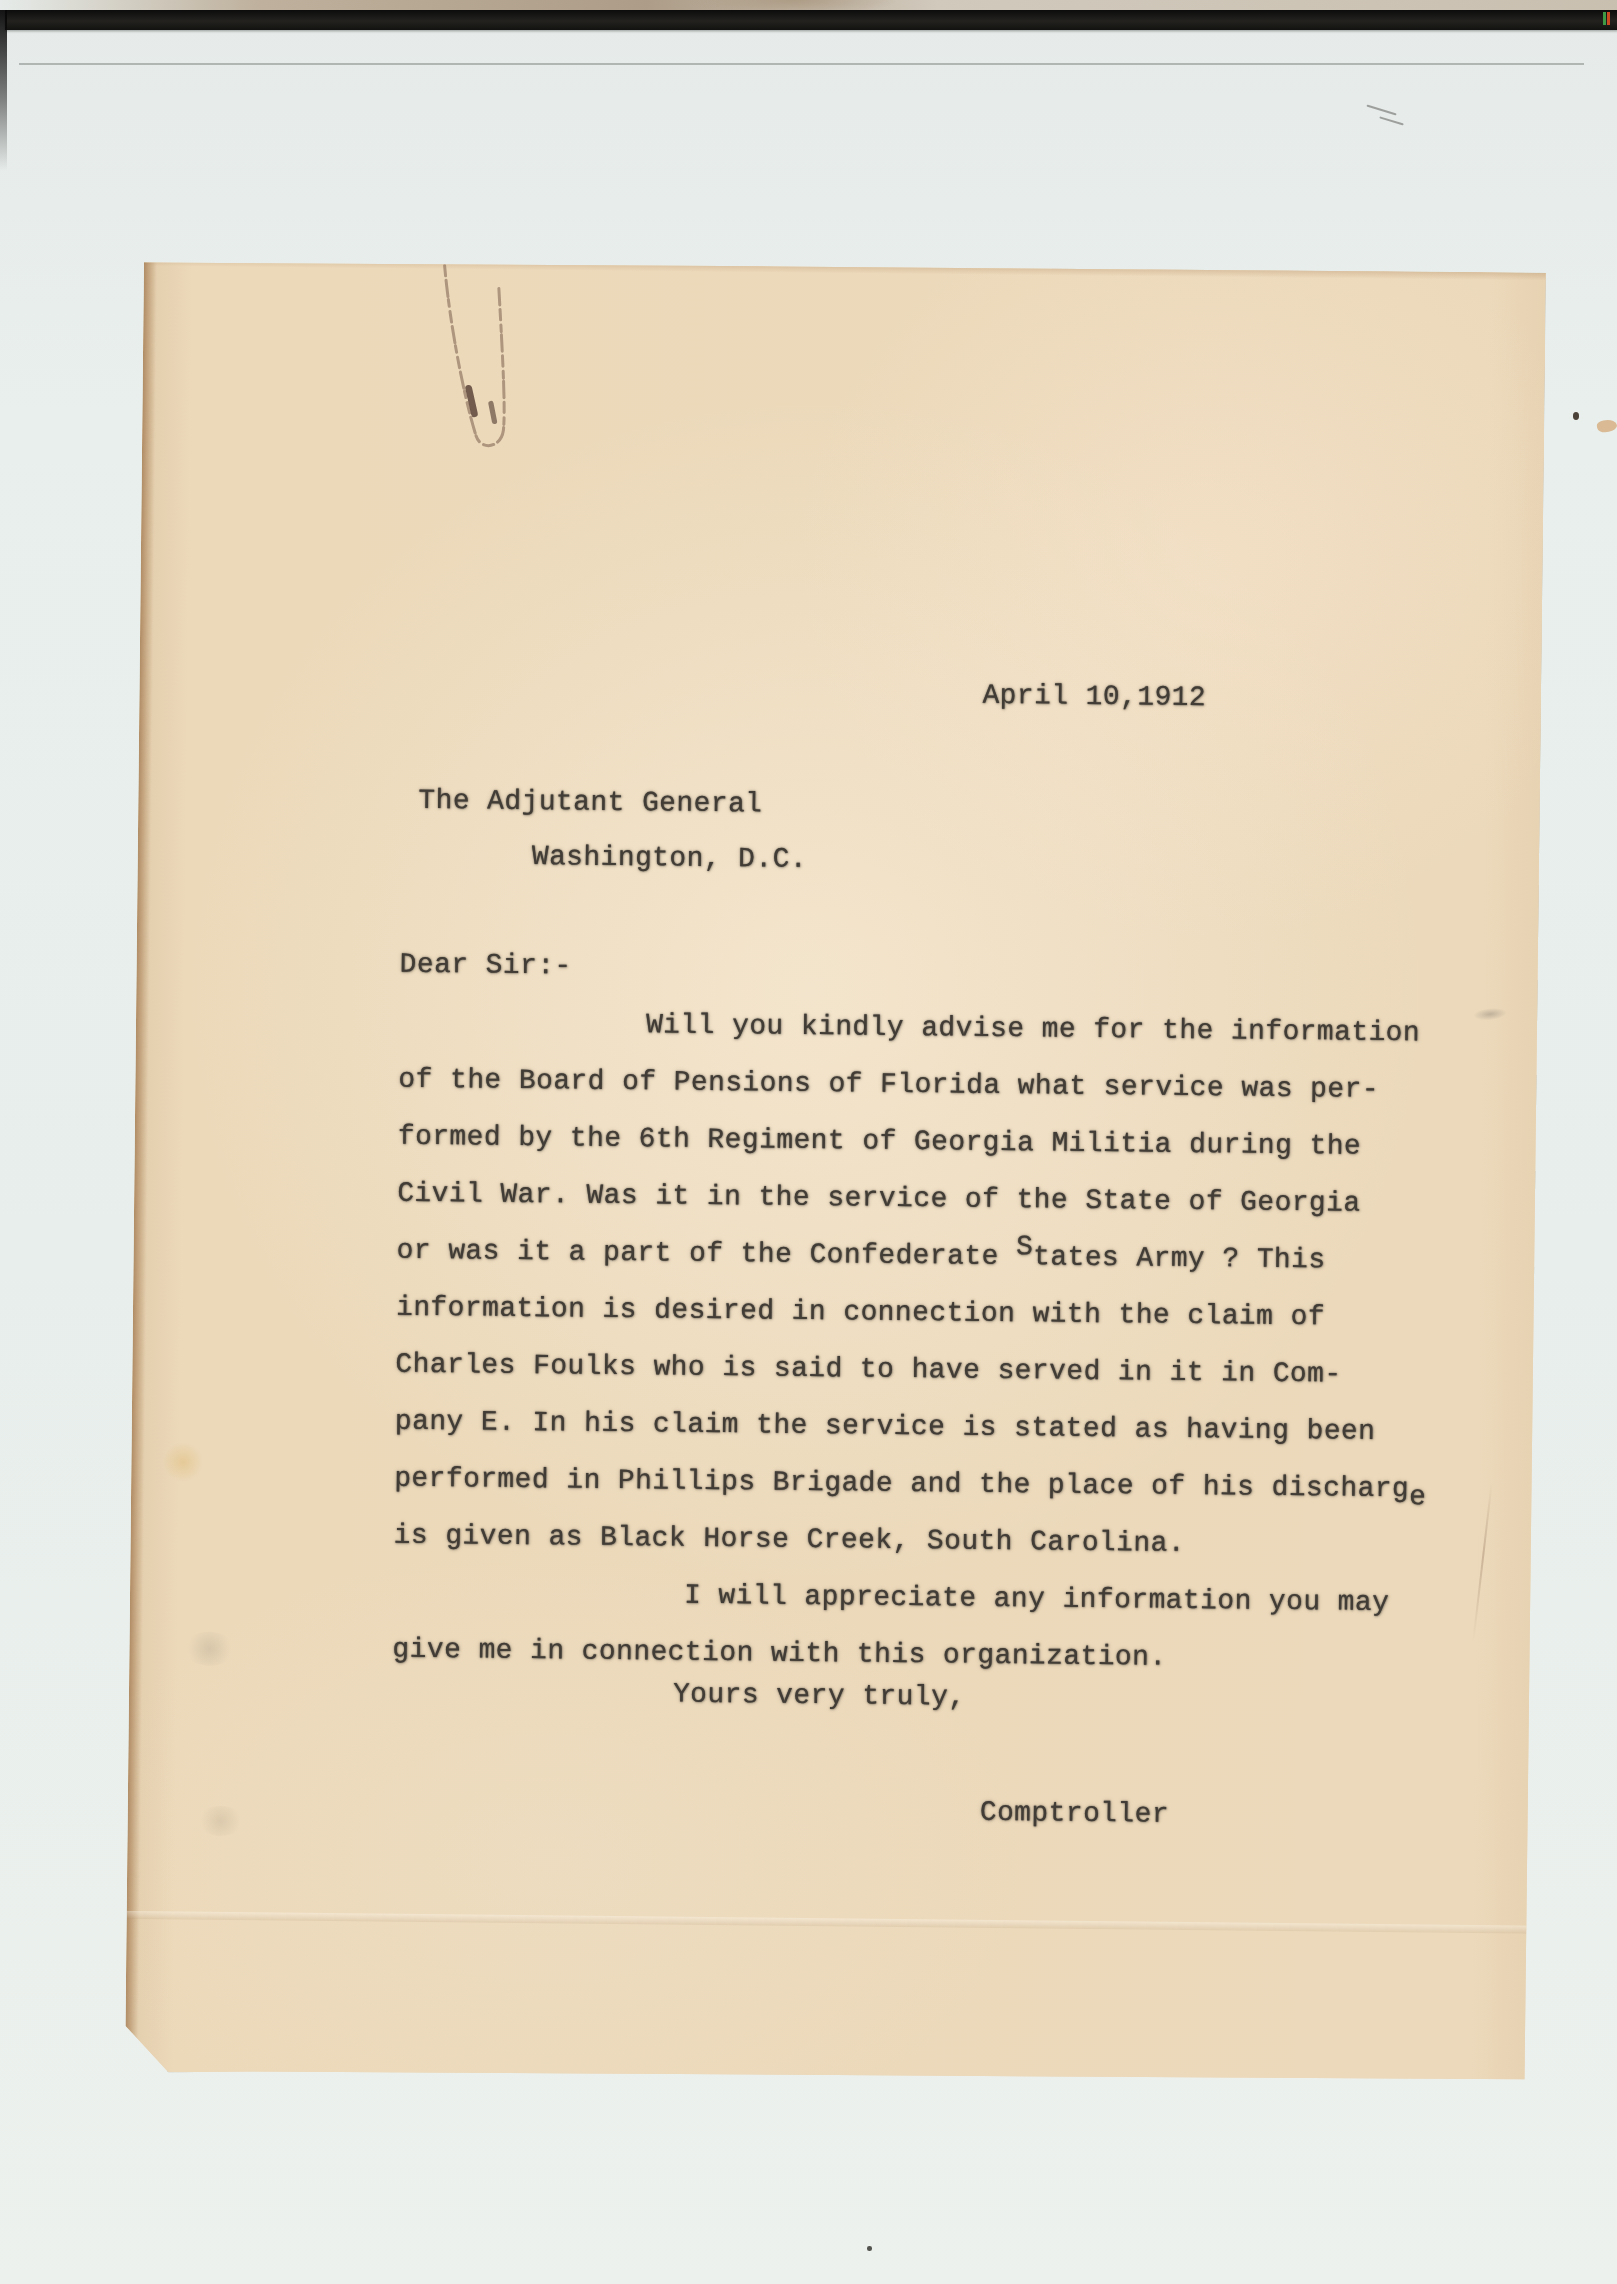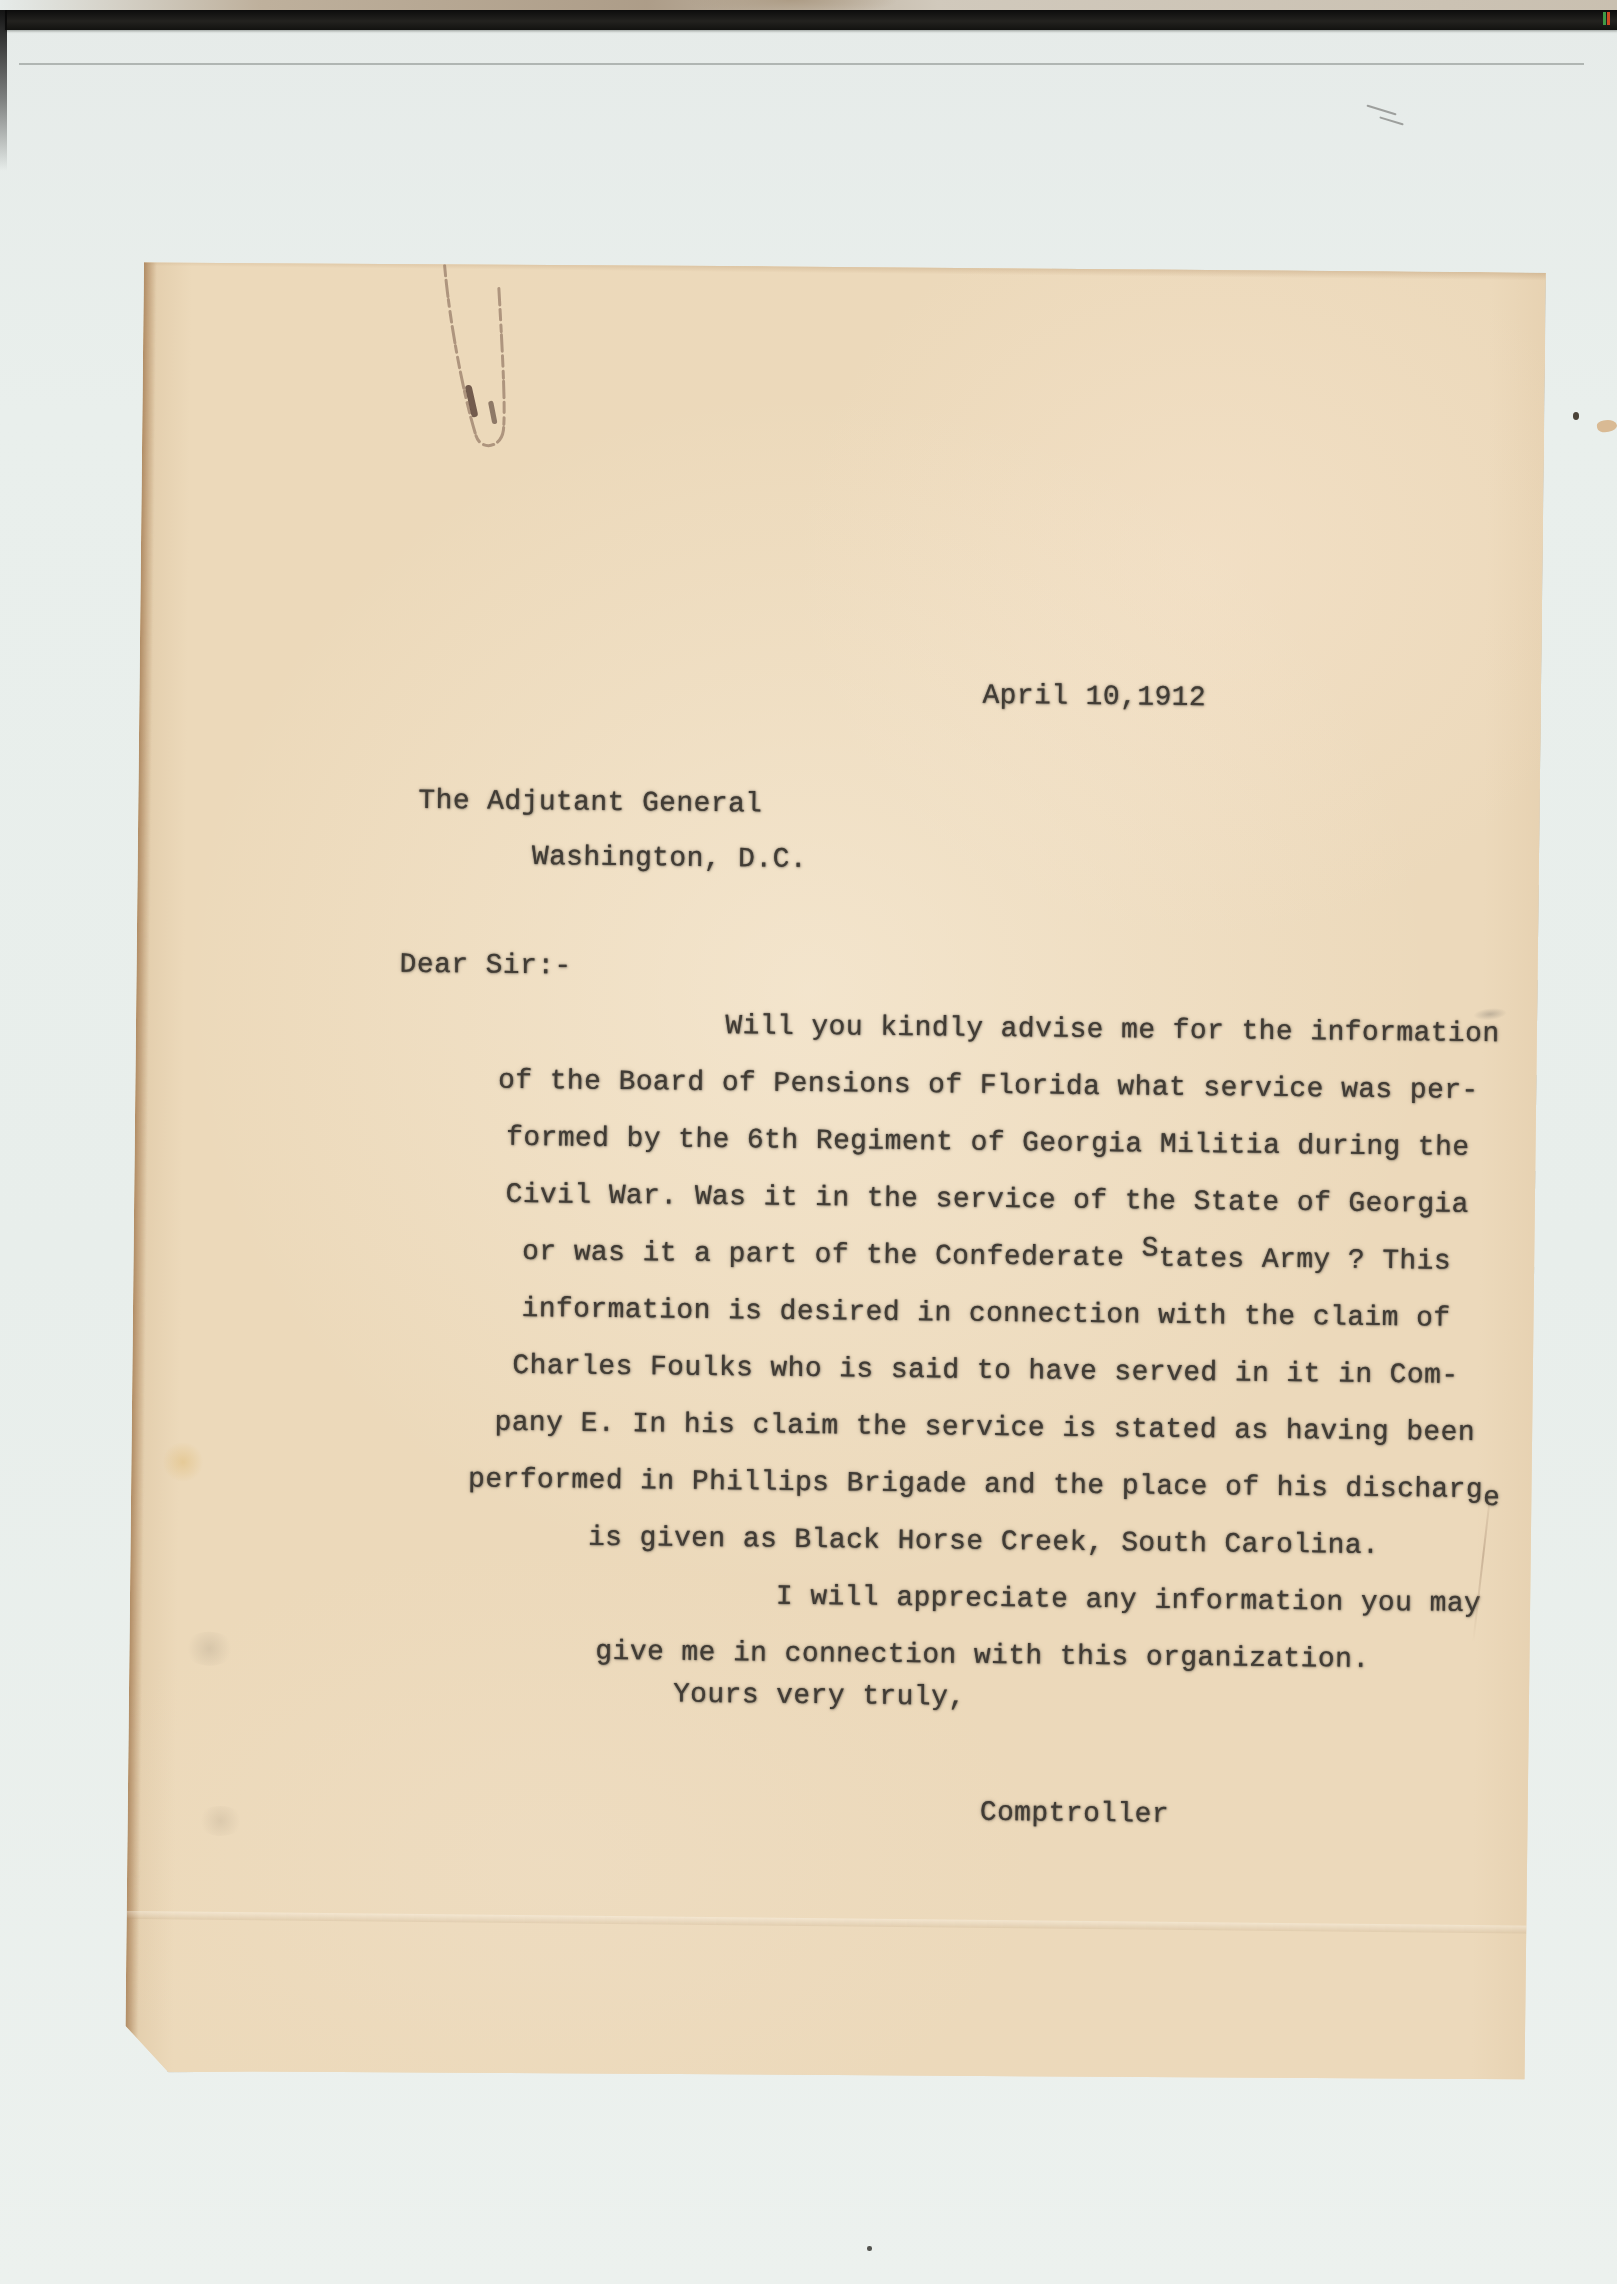--- a/index.html
+++ b/index.html
@@ -1,21 +1,21 @@
 <!DOCTYPE html>
 <html style="font-size:12px"><head>
 <meta charset="utf-8">
 <style>
   html,body{margin:0;padding:0;}
   body{
     width:1618px;height:2284px;position:relative;overflow:hidden;
     background:linear-gradient(180deg,#e6ebe9 0%,#e9efec 18%,#e8eeeb 55%,#ecf1ee 100%);
     font-family:"Liberation Mono","DejaVu Sans Mono",monospace;
   }
-  .scan{position:absolute;inset:0;text-align:center;}
+  .scan{position:absolute;inset:0;}
 
   
   .top-fuzz{position:absolute;left:0;top:0;width:100%;height:9.7px;
     background:linear-gradient(90deg,rgba(190,175,155,0) 0%,rgba(186,170,148,.9) 16%,
       rgba(168,150,128,.92) 40%,rgba(205,195,180,.85) 58%,rgba(196,184,166,.85) 100%);}
   .fuzz-bump{position:absolute;left:687px;top:0;width:209px;height:16.4px;
     background:radial-gradient(ellipse at 50% 0%,rgba(172,155,132,.95),rgba(172,155,132,0) 72%);}
   .band{position:absolute;left:4.5px;right:0;top:9.7px;height:20px;
     background:linear-gradient(180deg,#0c0c0c 0%,#23221f 55%,#121210 100%);
     box-shadow:0 1.5px 2.2px rgba(90,95,92,.5);}

